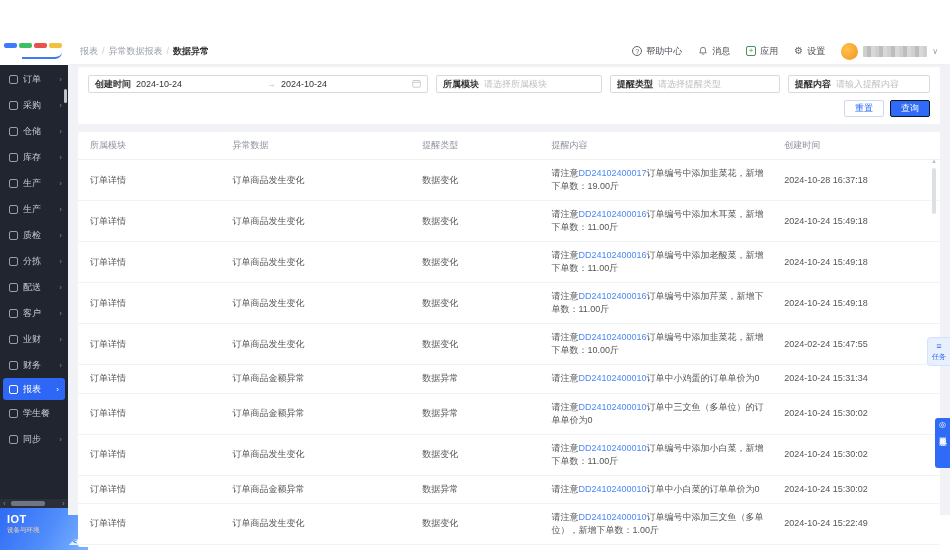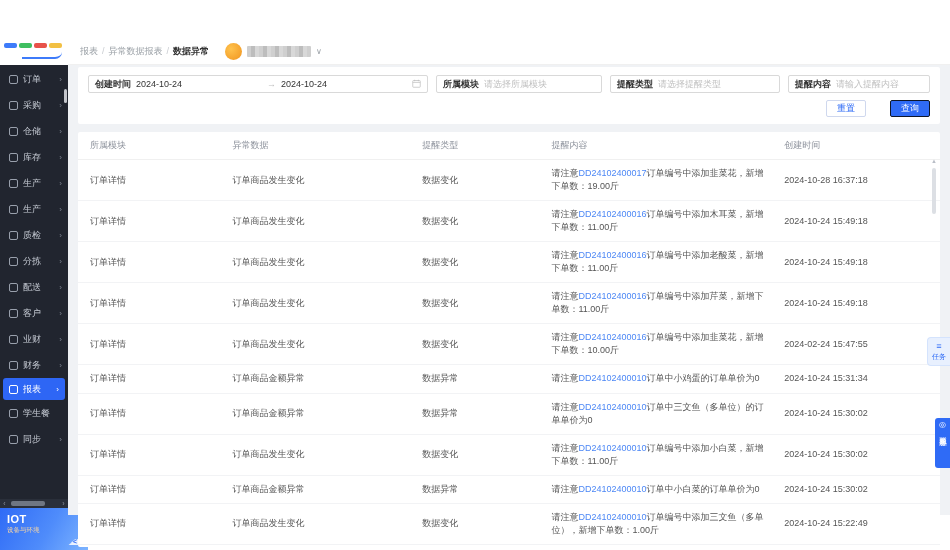--- a/index.html
+++ b/index.html
@@ -57,21 +57,21 @@
   .f-box { display:flex; align-items:center; height:18px; border:1px solid #d9d9d9; border-radius:2px; background:#fff; padding:0 6px; gap:5px; }
   .f-label { color:#333; font-weight:bold; white-space:nowrap; }
   .f-val { color:#333; }
   .f-ph { color:#bfbfbf; }
   .f-arrow { color:#bfbfbf; }
   .f-date { width:340px; }
   .f-date .f-val.from { flex:1; }
   .f-date .f-val.to { flex:1; }
   .f-mod { width:166px; } .f-type { width:170px; } .f-cont { flex:1; }
   .cal-ic { margin-left:auto; color:#bfbfbf; }
-  .btn-row { display:flex; justify-content:flex-end; gap:24px; margin-top:7px; }
+  .btn-row { display:flex; justify-content:flex-end; gap:6px; margin-top:7px; }
   .btn { height:17px; padding:0 10px; border-radius:2px; font-size:9px; display:flex; align-items:center; cursor:pointer; }
   .btn-reset { border:1px solid #cfd8ee; color:#2f6bf6; background:#fff; }
   .btn-query { border:1px solid #0f172a; background:#2f6bf6; color:#fff; }
 
   
   .table-card { margin-top:8px; position:relative; padding-bottom:2px; }
   table { width:100%; border-collapse:collapse; table-layout:fixed; }
   th { text-align:left; color:#8c919b; font-weight:normal; padding:7px 8px; border-bottom:1px solid #f0f0f0; font-size:9px; }
   td { padding:7px 8px; border-bottom:1px solid #f2f3f5; color:#555; vertical-align:middle; line-height:1.45; }
   th:first-child, td:first-child { padding-left:12px; }
@@ -104,20 +104,43 @@
     <div class="logo-swoosh"></div>
   </div>
 
   <div class="topbar">
     <div class="crumbs">
         <span>报表</span>
         <span class="sep">/</span>
         <span>异常数据报表</span>
         <span class="sep">/</span>
         <span class="last">数据异常</span>
+      </div>
+    <div class="top-actions">
+        <span class="top-action">
+          <span class="ic-circ">?</span>
+          <span>帮助中心</span>
+        </span>
+        <span class="top-action">
+          <span class="ic-bell">
+            <svg width="10" height="10" viewBox="0 0 16 16">
+              <path d="M8 2a4 4 0 0 0-4 4v3l-1.2 2h10.4L12 9V6a4 4 0 0 0-4-4z" fill="none" stroke="#555" stroke-width="1.2"></path>
+              <path d="M6.6 12.5a1.5 1.5 0 0 0 2.8 0" fill="none" stroke="#555" stroke-width="1.2"></path>
+            </svg>
+          </span>
+          <span>消息</span>
+        </span>
+        <span class="top-action">
+          <span class="ic-sq">+</span>
+          <span>应用</span>
+        </span>
+        <span class="top-action">
+          <span class="ic-gear">⚙</span>
+          <span>设置</span>
+        </span>
       </div>
     <div class="userbox" style="margin-left:16px;">
       <span class="avatar"></span>
       <span class="user-mosaic"></span>
       <span class="user-caret">∨</span>
     </div>
   </div>
 
   <div class="sidebar">
     <div class="vthumb"></div>

